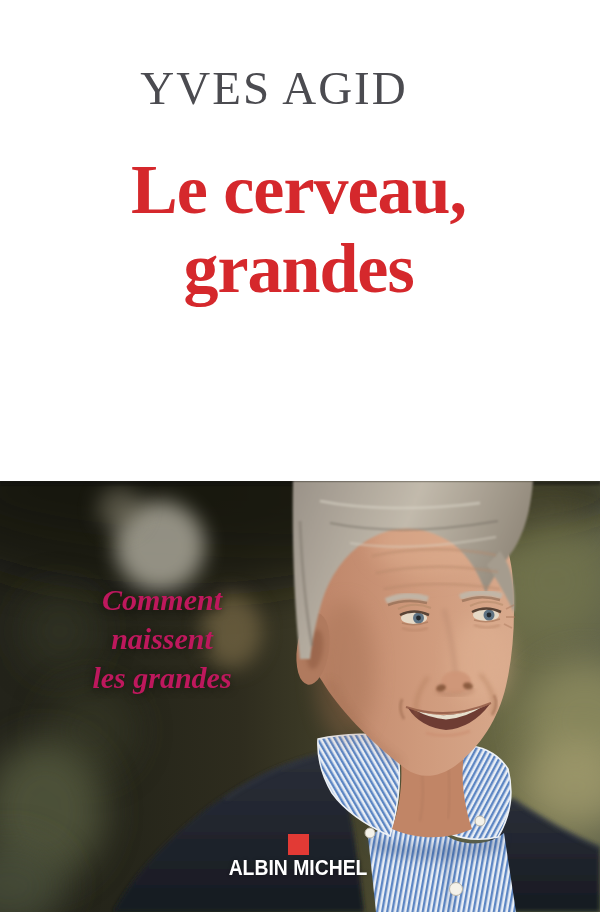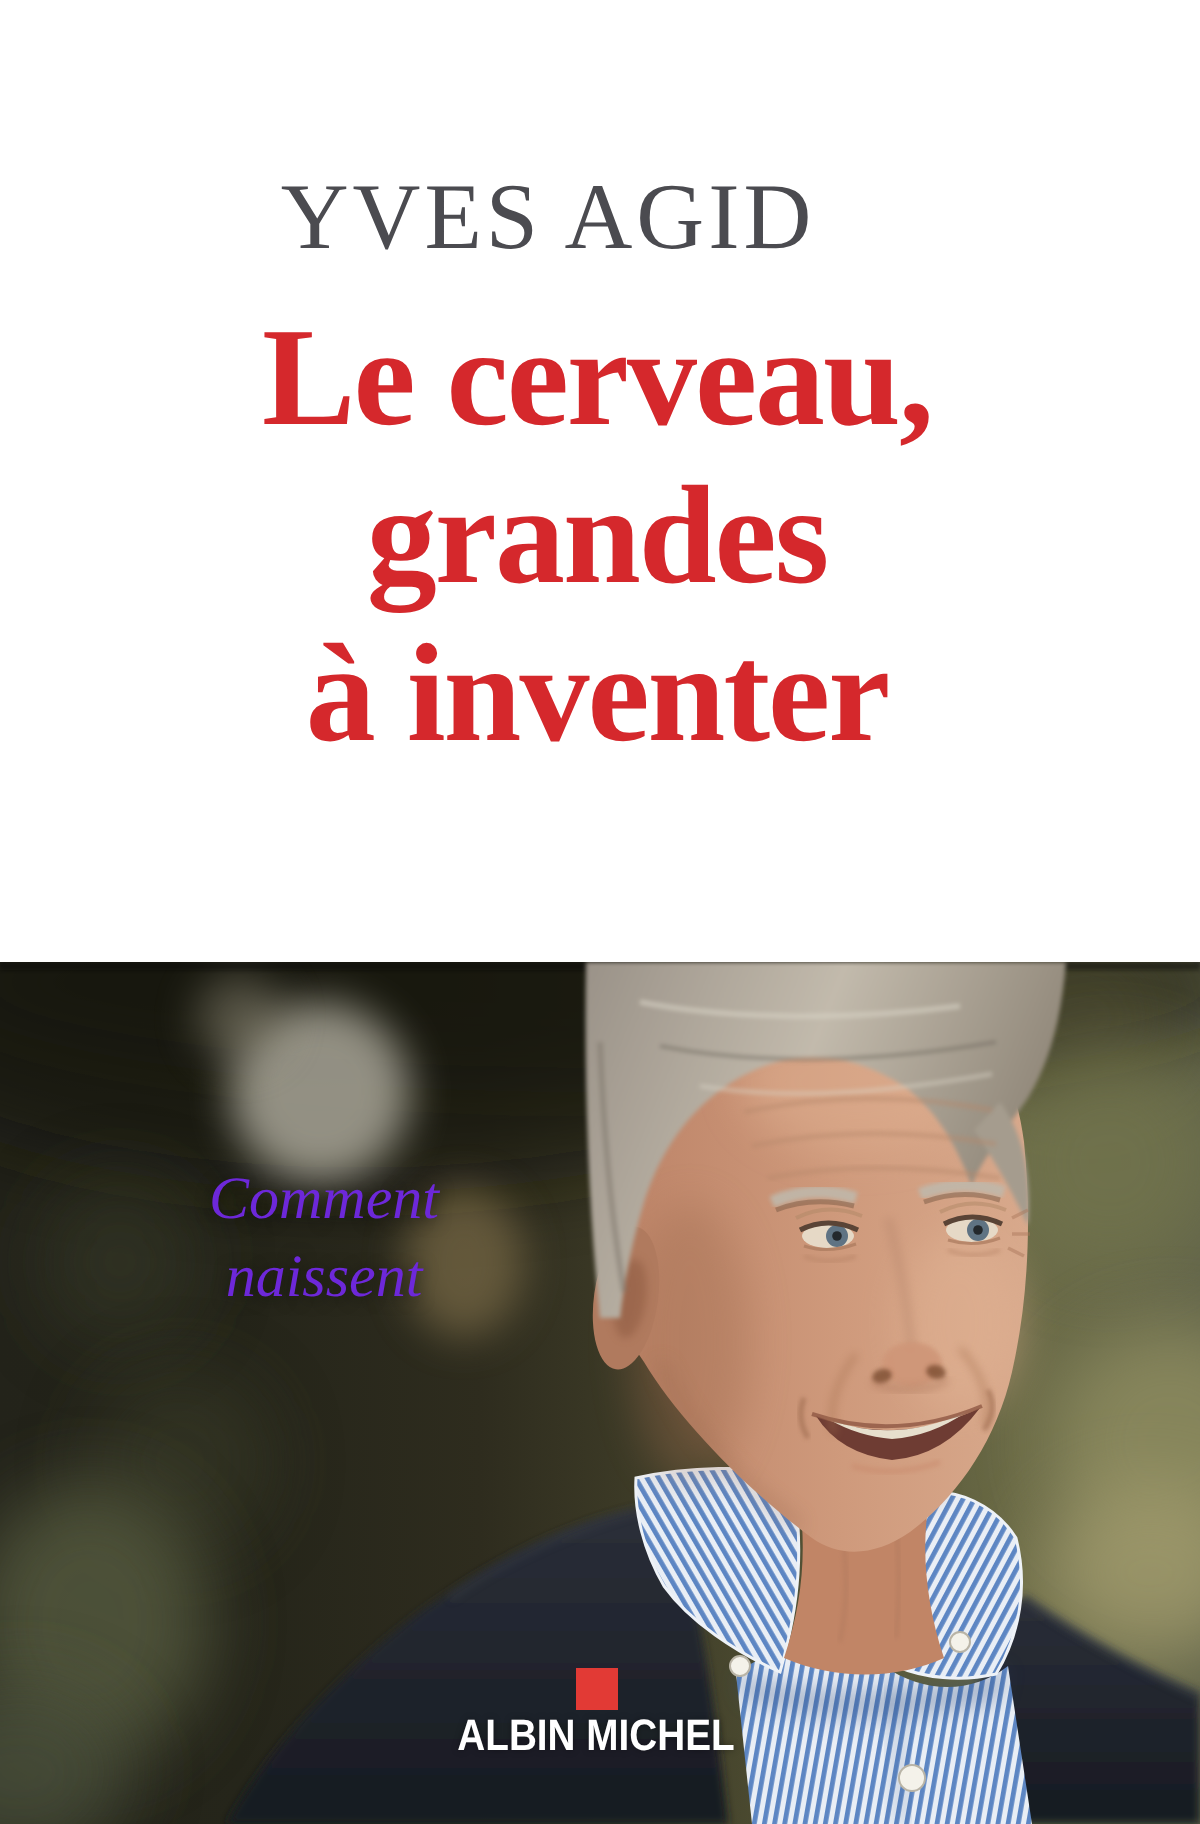--- a/index.html
+++ b/index.html
@@ -1,34 +1,34 @@
 <!DOCTYPE html>
 <html><head>
 <meta charset="utf-8">
 <style>
   html,body{margin:0;padding:0;background:#ffffff;}
   .cover{
     position:relative;width:600px;height:912px;overflow:hidden;background:#ffffff;
     font-family:"Liberation Serif", serif;
   }
   .author{
-    position:absolute;top:83px;left:0;width:548px;text-align:center;
+    position:absolute;top:62px;left:0;width:548px;text-align:center;
     font-size:47px;line-height:52px;font-weight:400;color:#4b4b50;letter-spacing:2px;
   }
   .title{
     position:absolute;top:150px;left:0;width:597px;text-align:center;
     font-size:70px;line-height:79px;font-weight:700;color:#d5282c;letter-spacing:-1px;
   }
   .title .line{display:block;}
   .photo{
     position:absolute;top:481px;left:0;width:600px;height:431px;background:#3a3a28;
   }
   .tagline{
     position:absolute;top:580px;left:28px;width:268px;text-align:center;
-    font-size:30px;line-height:39px;font-weight:400;font-style:italic;color:#6d28d9;
+    font-size:30px;line-height:39px;font-weight:700;font-style:italic;color:#be185d;
     text-shadow:0 1px 8px rgba(10,12,6,.55);
   }
   .tagline .line{display:block;}
   .logo-square{
     position:absolute;top:834px;left:288px;width:21px;height:21px;background:#e23a35;
   }
   .logo-name{
     position:absolute;top:856px;left:210px;width:176px;text-align:center;
     font-family:"Liberation Sans", sans-serif;font-weight:700;font-size:22px;line-height:24px;
     color:#ffffff;letter-spacing:0px;transform:scaleX(.88);transform-origin:50% 50%;
@@ -38,21 +38,20 @@
 </head>
 <body>
 
 <div class="cover">
 
   <div class="author">YVES AGID</div>
 
   <div class="title">
     <span class="line">Le cerveau,</span>
     <span class="line">grandes</span>
-    <span class="line">à inventer</span>
   </div>
 
   <div class="photo">
     <svg width="600" height="431" viewBox="0 0 600 431">
       <defs>
         <filter id="b18" x="-60%" y="-60%" width="220%" height="220%">
             <feGaussianBlur stdDeviation="18"></feGaussianBlur>
           </filter>
         <filter id="b10" x="-60%" y="-60%" width="220%" height="220%">
             <feGaussianBlur stdDeviation="10"></feGaussianBlur>
@@ -212,18 +211,19 @@
           <path d="M506,128 L514,124 M506,136 L515,136 M504,143 L512,147" stroke="#a9765a" stroke-width="1.8"></path>
           <path d="M330,200 C344,235 370,262 400,282" stroke="#8f5f44" stroke-width="4" filter="url(#b5)"></path>
         </g>
       </g>
     </svg>
   </div>
 
   <div class="tagline">
     <span class="line">Comment</span>
     <span class="line">naissent</span>
+    <span class="line">les grandes</span>
   </div>
 
   <div class="logo-square"></div>
   <div class="logo-name">ALBIN MICHEL</div>
 
 </div>
 
 </body></html>

